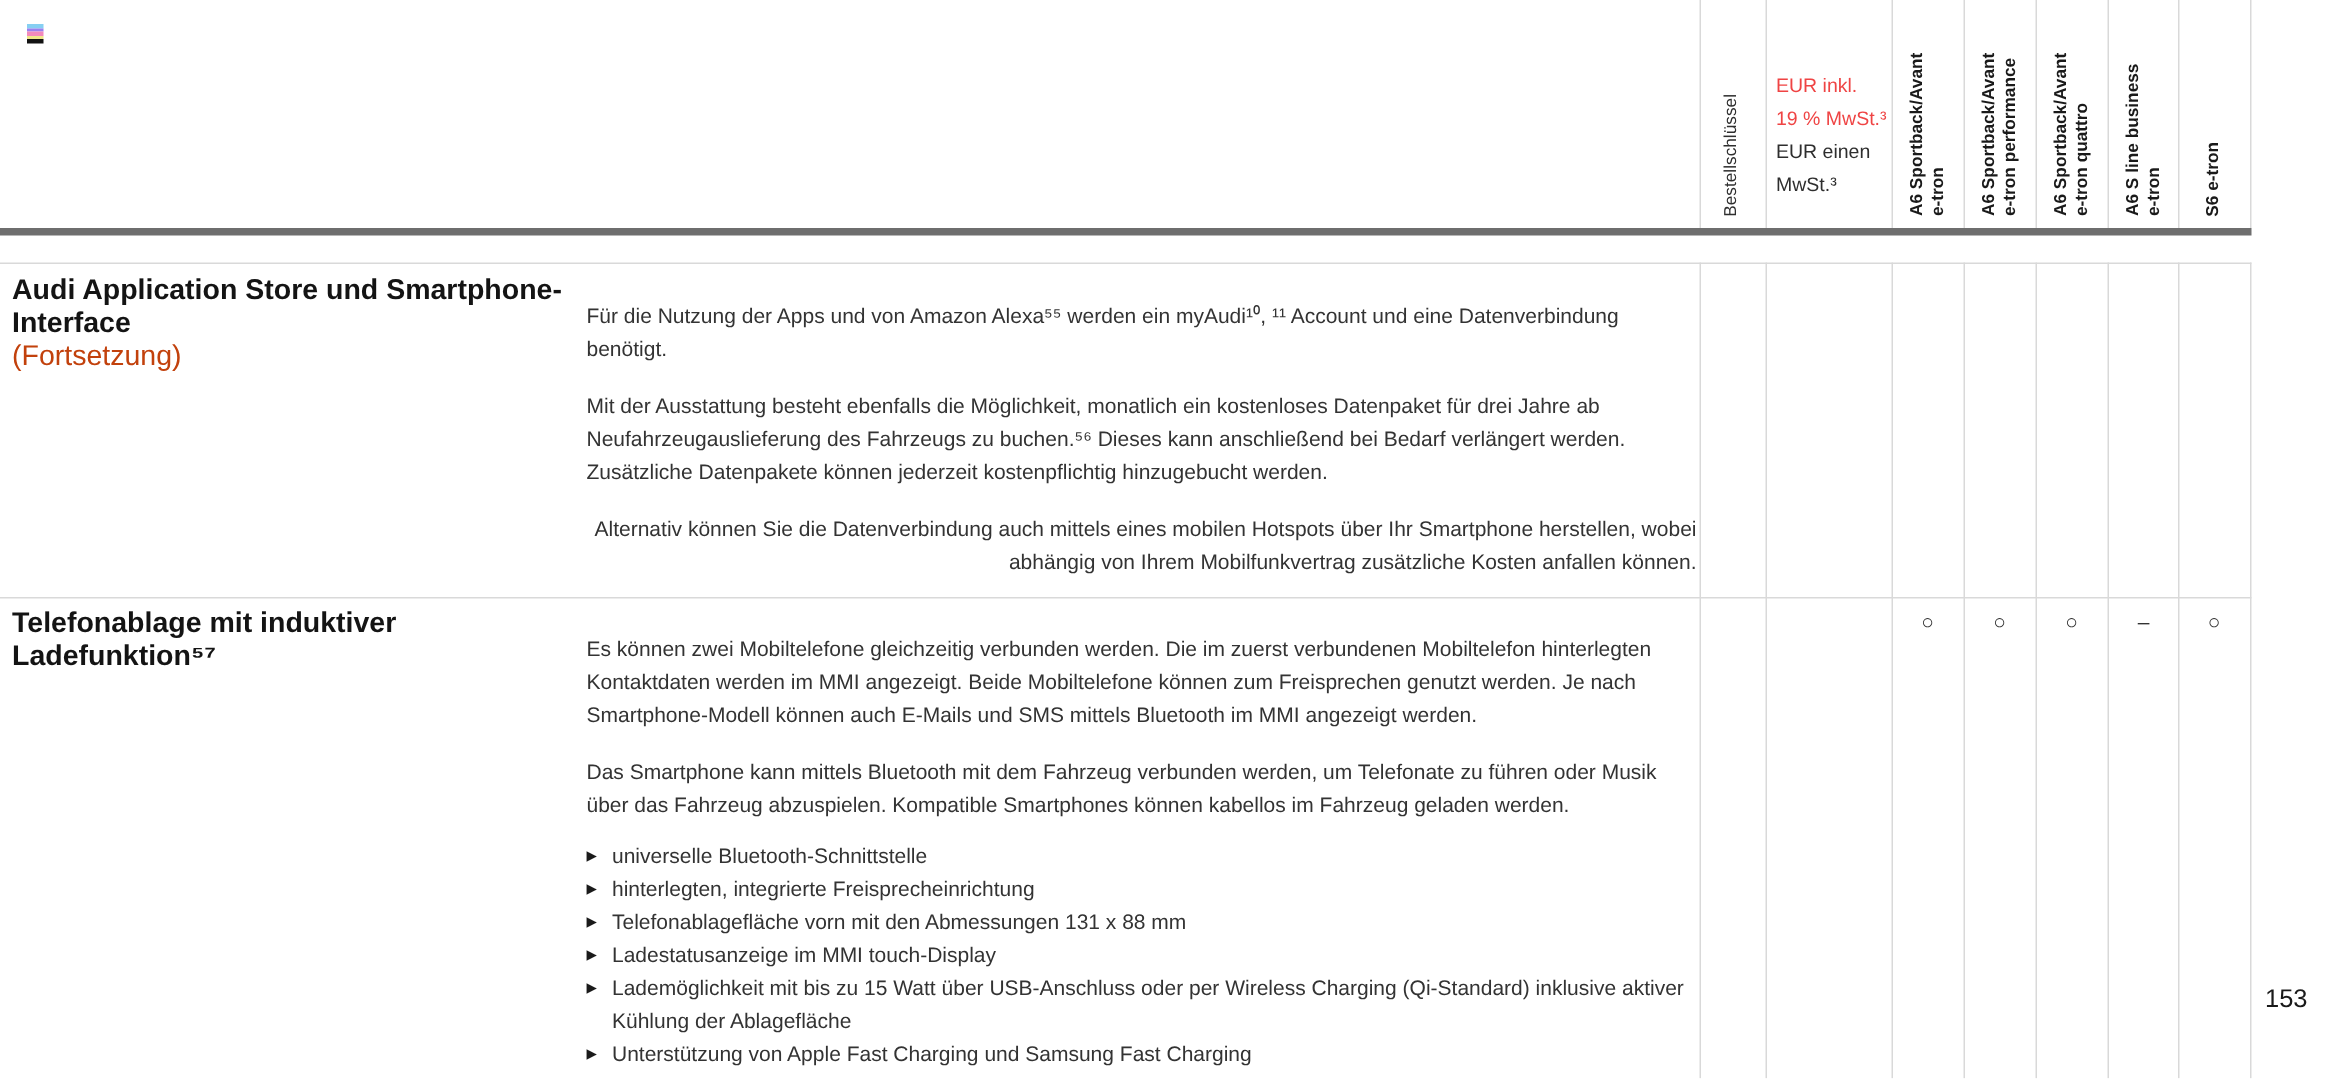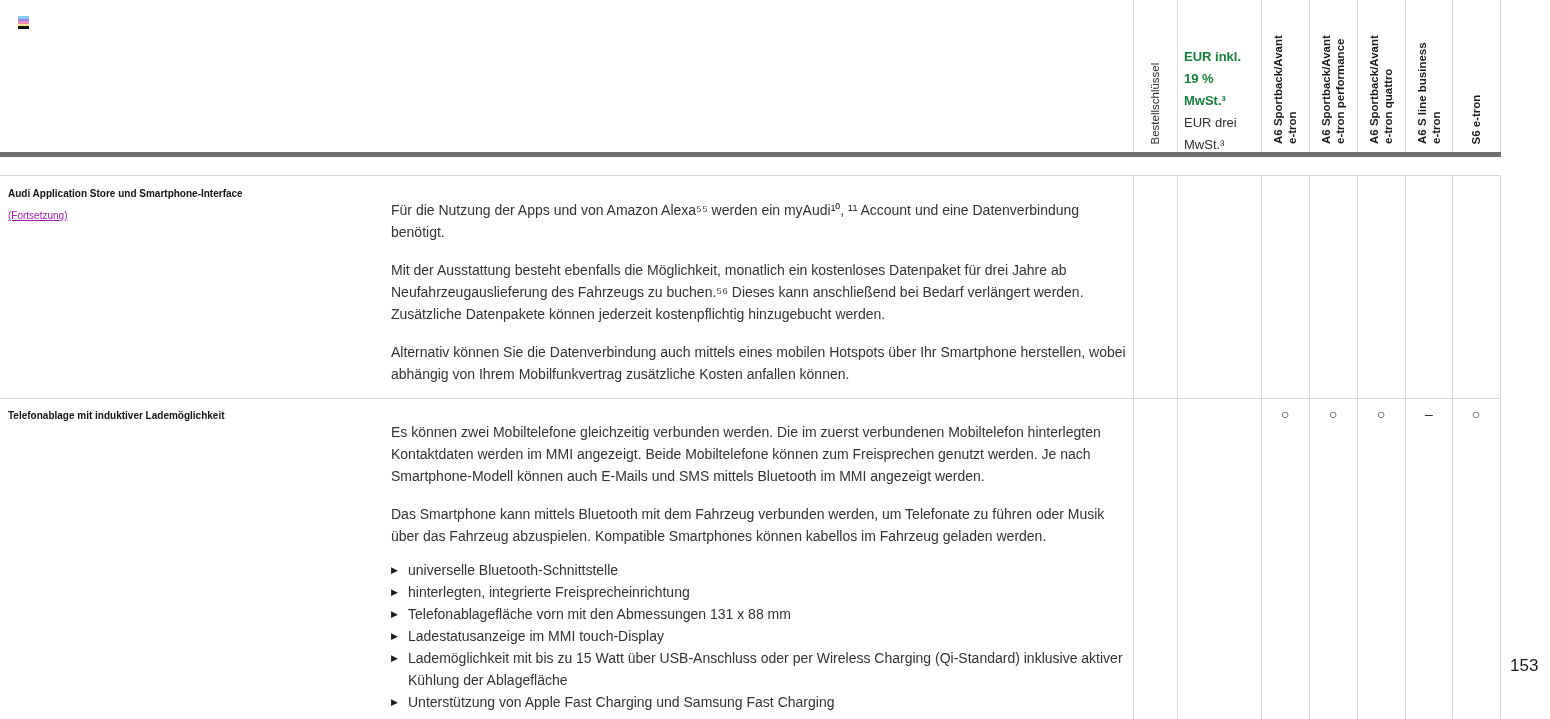--- a/index.html
+++ b/index.html
@@ -50,36 +50,36 @@
   }
   .rot.two { left:calc(50% + 14px); }
   .rot.one { left:calc(50% + 7px); }
   .rot.reg { font-weight:400; color:#2e2e2e; }
 
   
   .eur-cell {
     position:absolute; left:1184px; top:46px; width:74px;
     font-size:13px; line-height:22px; color:#2e2e2e;
   }
-  .eur-cell .b { font-weight:bold; color:#15803d; }
+  .eur-cell .b { font-weight:normal; color:#ef4444; }
 
   
   .row-title {
     position:absolute; left:8px; width:375px;
-    font-size:10px; line-height:22px; font-weight:bold; color:#141414;
+    font-size:19px; line-height:22px; font-weight:bold; color:#141414;
   }
   .row-subtitle {
-    font-weight:400; color:#a21caf;text-decoration:underline;
+    font-weight:400; color:#c2410c;
   }
   .row-desc {
     position:absolute; left:391px; width:740px;
     font-size:14px; line-height:22px; color:#333333;
   }
   .row-desc p { margin:16px 0 12px 0; }
-  .row-desc p:last-child { margin-bottom:0; }
+  .row-desc p:last-child { margin-bottom:0;text-align:right; }
 
   .blist { }
   .bitem { display:flex; }
   .bmark {
     width:17px; flex:0 0 17px;
     font-size:9px; line-height:22px; color:#1a1a1a;
   }
   .btext { flex:1; }
 
   
@@ -117,21 +117,21 @@
 
   <div class="hcol" style="left:1133px;width:44px;">
     <div class="rot one reg">
         <div>Bestellschlüssel</div>
       </div>
   </div>
 
   <div class="eur-cell">
     <div class="b">EUR inkl.</div>
     <div class="b">19 % MwSt.³</div>
-    <div>EUR drei</div>
+    <div>EUR einen</div>
     <div>MwSt.³</div>
   </div>
 
   <div class="hcol" style="left:1261px;width:48px;">
     <div class="rot two">
       <div>A6 Sportback/Avant</div>
       <div>e-tron</div>
     </div>
   </div>
   <div class="hcol" style="left:1309px;width:48px;">
@@ -176,21 +176,21 @@
     <div>Audi Application Store und Smartphone-Interface</div>
     <div class="row-subtitle">(Fortsetzung)</div>
   </div>
   <div class="row-desc" style="top:183px;">
     <p>Für die Nutzung der Apps und von Amazon Alexa⁵⁵ werden ein myAudi¹⁰, ¹¹ Account und eine Datenverbindung benötigt.</p>
     <p>Mit der Ausstattung besteht ebenfalls die Möglichkeit, monatlich ein kostenloses Datenpaket für drei Jahre ab Neufahrzeugauslieferung des Fahrzeugs zu buchen.⁵⁶ Dieses kann anschließend bei Bedarf verlängert werden. Zusätzliche Datenpakete können jederzeit kostenpflichtig hinzugebucht werden.</p>
     <p>Alternativ können Sie die Datenverbindung auch mittels eines mobilen Hotspots über Ihr Smartphone herstellen, wobei abhängig von Ihrem Mobilfunkvertrag zusätzliche Kosten anfallen können.</p>
   </div>
 
   <div class="row-title" style="top:405px;">
-    <div>Telefonablage mit induktiver Lademöglichkeit</div>
+    <div>Telefonablage mit induktiver Ladefunktion⁵⁷</div>
   </div>
   <div class="row-desc" style="top:405px;">
     <p>Es können zwei Mobiltelefone gleichzeitig verbunden werden. Die im zuerst verbundenen Mobiltelefon hinterlegten Kontaktdaten werden im MMI angezeigt. Beide Mobiltelefone können zum Freisprechen genutzt werden. Je nach Smartphone-Modell können auch E-Mails und SMS mittels Bluetooth im MMI angezeigt werden.</p>
     <p>Das Smartphone kann mittels Bluetooth mit dem Fahrzeug verbunden werden, um Telefonate zu führen oder Musik über das Fahrzeug abzuspielen. Kompatible Smartphones können kabellos im Fahrzeug geladen werden.</p>
     <div class="blist">
       <div class="bitem">
         <span class="bmark">▶</span>
         <span class="btext">universelle Bluetooth-Schnittstelle</span>
       </div>
       <div class="bitem">

